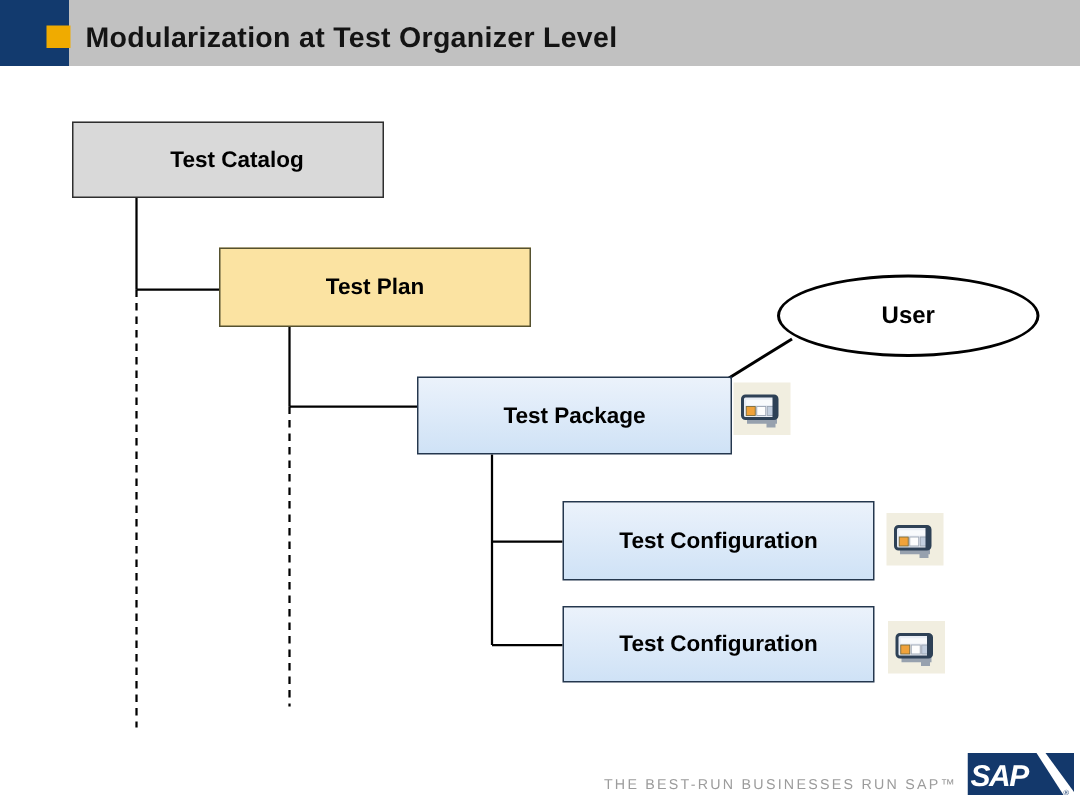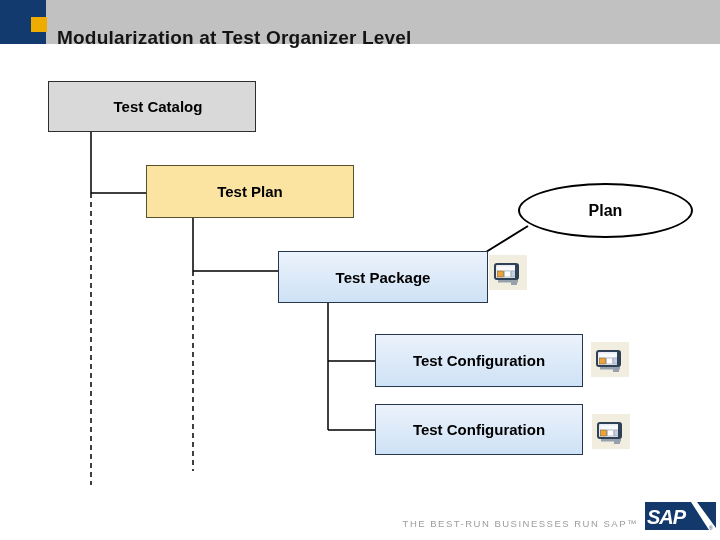--- a/index.html
+++ b/index.html
@@ -20,21 +20,21 @@
     position: absolute; left: 0; top: 0;
     width: 46px; height: 44px;
     background: var(--header-navy, #123a6e);
   }
   .accent-square {
     position: absolute; left: 31px; top: 17px;
     width: 16px; height: 15px;
     background: var(--accent-orange, #f0ab00);
   }
   .page-title {
-    position: absolute; left: 57px; top: 16px; height: 27px;
+    position: absolute; left: 57px; top: 4px; height: 27px;
     line-height: 44px; font-size: 19px; font-weight: bold;
     color: #141414; letter-spacing: 0.2px; white-space: nowrap;
   }
   
   .node {
     position: absolute;
     display: flex; align-items: center; justify-content: center;
     font-size: 15px; font-weight: bold; color: #000;
     border: 1px solid #2e2e2e;
     box-sizing: border-box;
@@ -114,21 +114,21 @@
   <div class="node node-blue" id="test-package">
     <span>Test Package</span>
   </div>
   <div class="node node-blue" id="test-config-1">
     <span>Test Configuration</span>
   </div>
   <div class="node node-blue" id="test-config-2">
     <span>Test Configuration</span>
   </div>
   <div class="user-ellipse">
-    <span>Plan</span>
+    <span>User</span>
   </div>
 
   <div class="obj-icon" id="icon-package">
     <svg width="30" height="28" viewBox="0 0 30 28">
       <rect x="5" y="20" width="20" height="3.5" fill="#97a1ae"></rect>
       <rect x="18" y="23" width="6" height="3" fill="#97a1ae"></rect>
       <rect x="2" y="5" width="23" height="15" rx="2" fill="#e8edf5" stroke="#2e4156" stroke-width="2"></rect>
       <rect x="4.5" y="7.5" width="18" height="3.5" fill="#f8fafc"></rect>
       <rect x="4.5" y="12" width="6" height="6" fill="#f0a23a" stroke="#7a6a3a" stroke-width="0.6"></rect>
       <rect x="11.5" y="12" width="6" height="6" fill="#fdfdfd" stroke="#9aa4b2" stroke-width="0.6"></rect>

